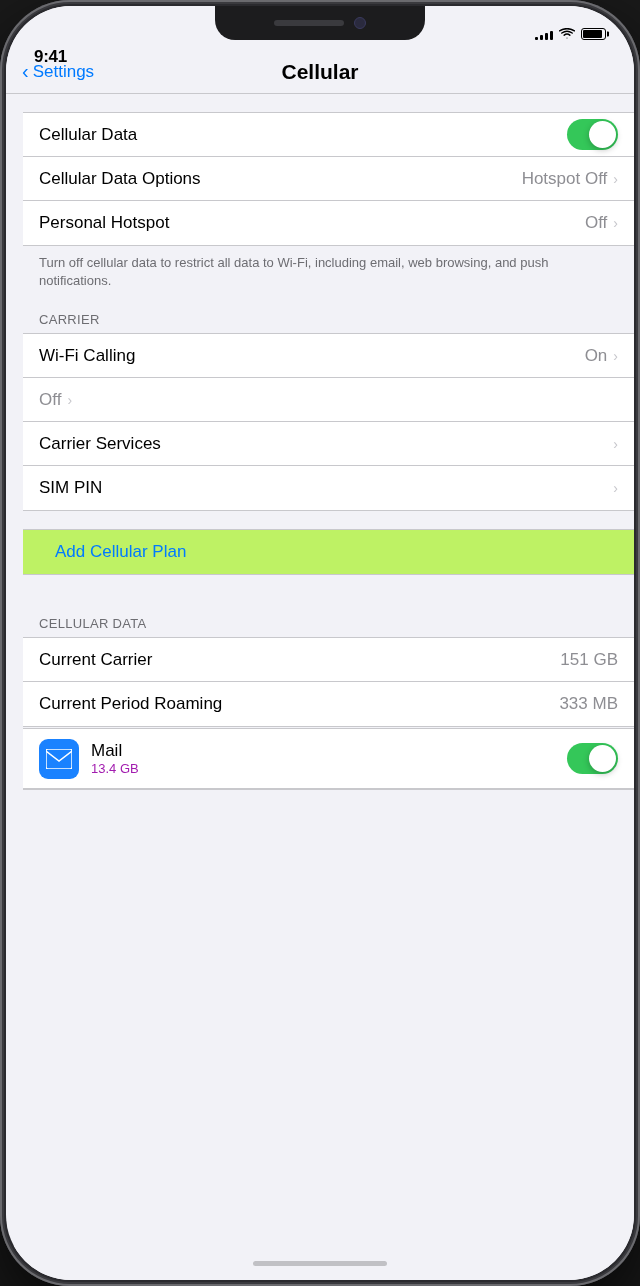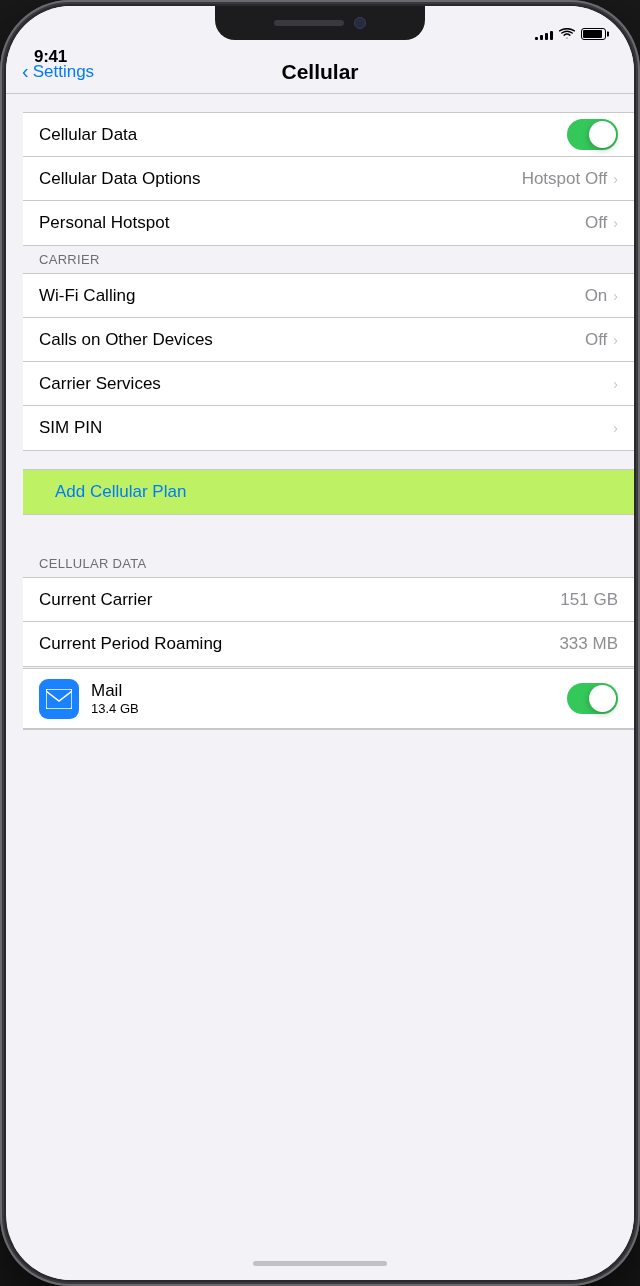--- a/index.html
+++ b/index.html
@@ -366,21 +366,21 @@
       flex: 1;
     }
 
     .app-name {
       font-size: 17px;
       color: #000;
     }
 
     .app-size {
       font-size: 13px;
-      color: #000000;
+      color: #a21caf;
     }
   </style>
 </head>
 <body>
 
 <div class="phone-frame">
   <div class="phone-inner">
     <div class="screen">
 
       <div class="notch">
@@ -440,35 +440,35 @@
 
           <div class="settings-row" style="border-bottom:none">
             <span class="row-label">Personal Hotspot</span>
             <div class="row-right">
               <span class="row-value">Off</span>
               <span class="chevron-right">›</span>
             </div>
           </div>
         </div>
 
+        <div class="description-text">Turn off cellular data to restrict all data to Wi-Fi, including email, web browsing, and push notifications.</div>
 
         <div class="section-header">CARRIER</div>
 
         <div class="settings-list">
 
           <div class="settings-row">
             <span class="row-label">Wi-Fi Calling</span>
             <div class="row-right">
               <span class="row-value">On</span>
               <span class="chevron-right">›</span>
             </div>
           </div>
 
           <div class="settings-row">
-            <span class="row-label">Calls on Other Devices</span>
             <div class="row-right">
               <span class="row-value">Off</span>
               <span class="chevron-right">›</span>
             </div>
           </div>
 
           <div class="settings-row">
             <span class="row-label">Carrier Services</span>
             <div class="row-right">
               <span class="chevron-right">›</span>

